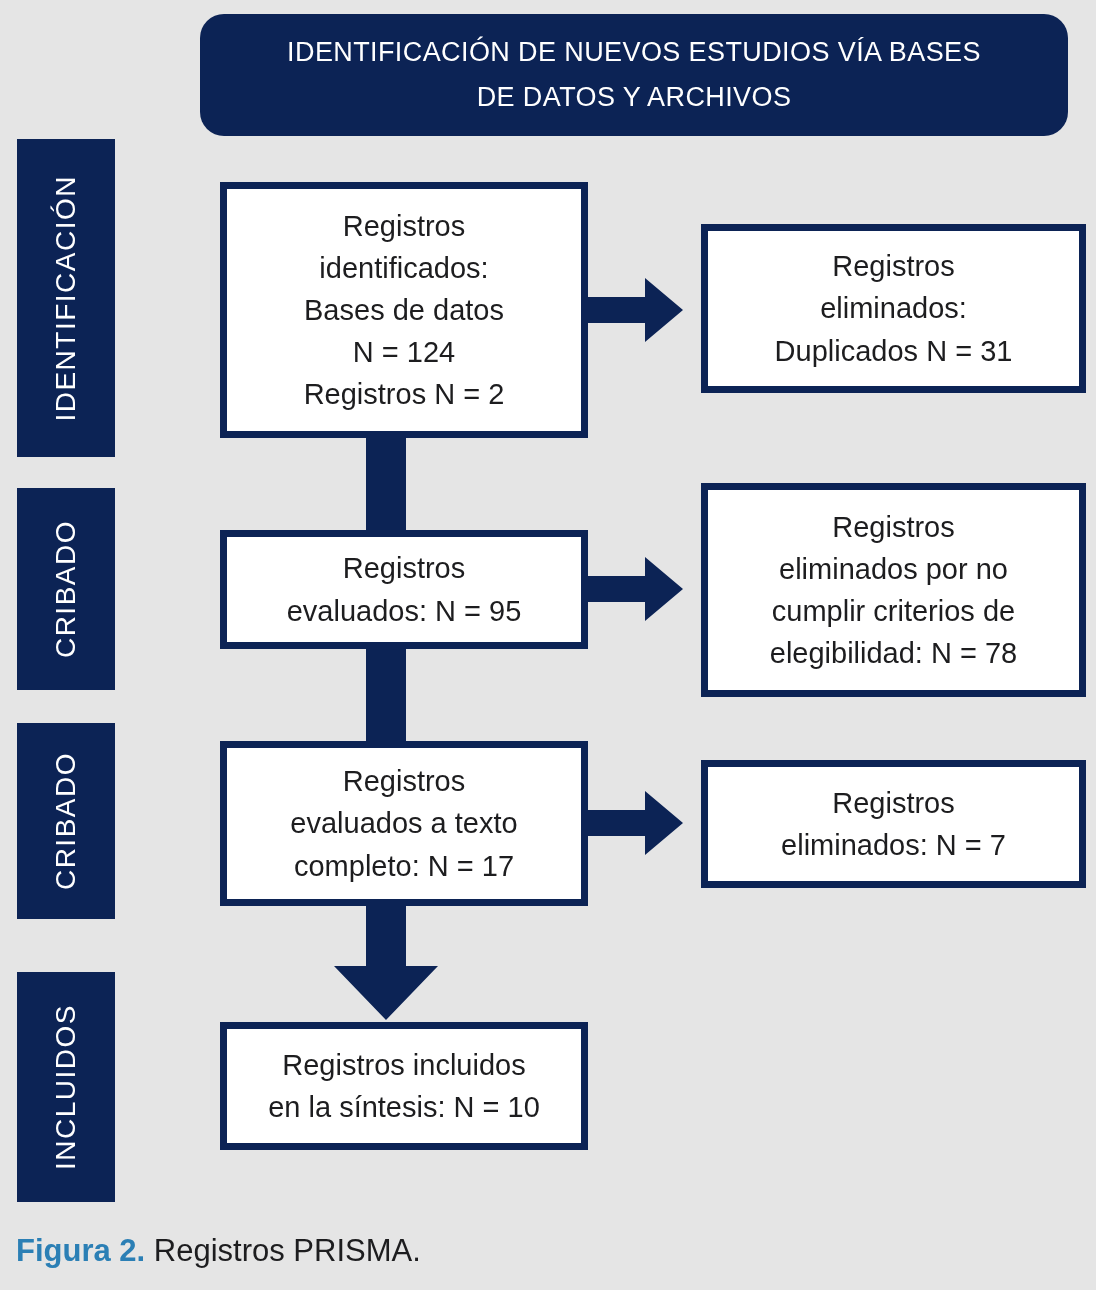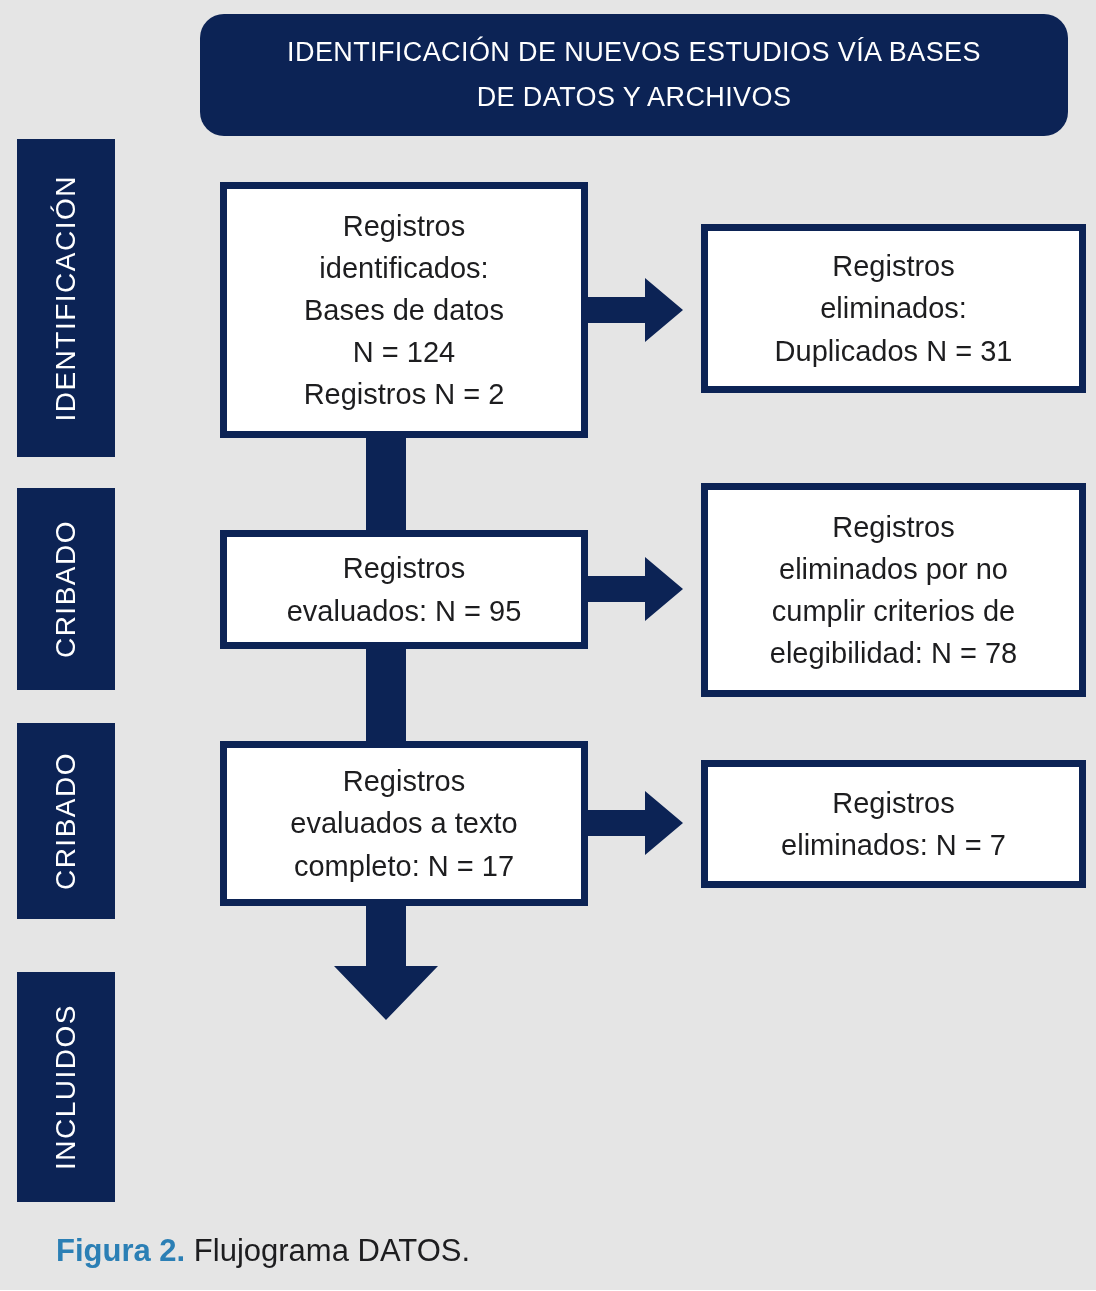--- a/index.html
+++ b/index.html
@@ -96,21 +96,20 @@
   .caption {
     position: absolute;
     left: 16px; top: 1233px;
     font-size: 31px;
     z-index: 2;
     color: var(--text-dark);
   }
   .caption .figure-label {
     color: var(--caption-accent);
     font-weight: bold;
-    margin-left: 40px;
   }
 </style>
 </head>
 <body>
 
 <div class="canvas">
 
   <svg class="connector-layer" viewBox="0 0 1096 1291" xmlns="http://www.w3.org/2000/svg" aria-hidden="true">
     <rect class="connector" x="366" y="434" width="40" height="100"></rect>
     <rect class="connector" x="366" y="646" width="40" height="98"></rect>
@@ -139,28 +138,30 @@
   <div class="flow-box box-identified">Registros
 identificados:
 Bases de datos
 N = 124
 Registros N = 2</div>
   <div class="flow-box box-screened">Registros
 evaluados: N = 95</div>
   <div class="flow-box box-fulltext">Registros
 evaluados a texto
 completo: N = 17</div>
+  <div class="flow-box box-included">Registros incluidos
+en la síntesis: N = 10</div>
 
   <div class="flow-box box-removed-duplicates">Registros
 eliminados:
 Duplicados N = 31</div>
   <div class="flow-box box-removed-eligibility">Registros
 eliminados por no
 cumplir criterios de
 elegibilidad: N = 78</div>
   <div class="flow-box box-removed-fulltext">Registros
 eliminados: N = 7</div>
 
   <div class="caption">
-    <span class="figure-label">Figura 2.</span><span> Flujograma DATOS.</span>
+    <span class="figure-label">Figura 2.</span><span> Registros PRISMA.</span>
   </div>
 
 </div>
 
 </body></html>

